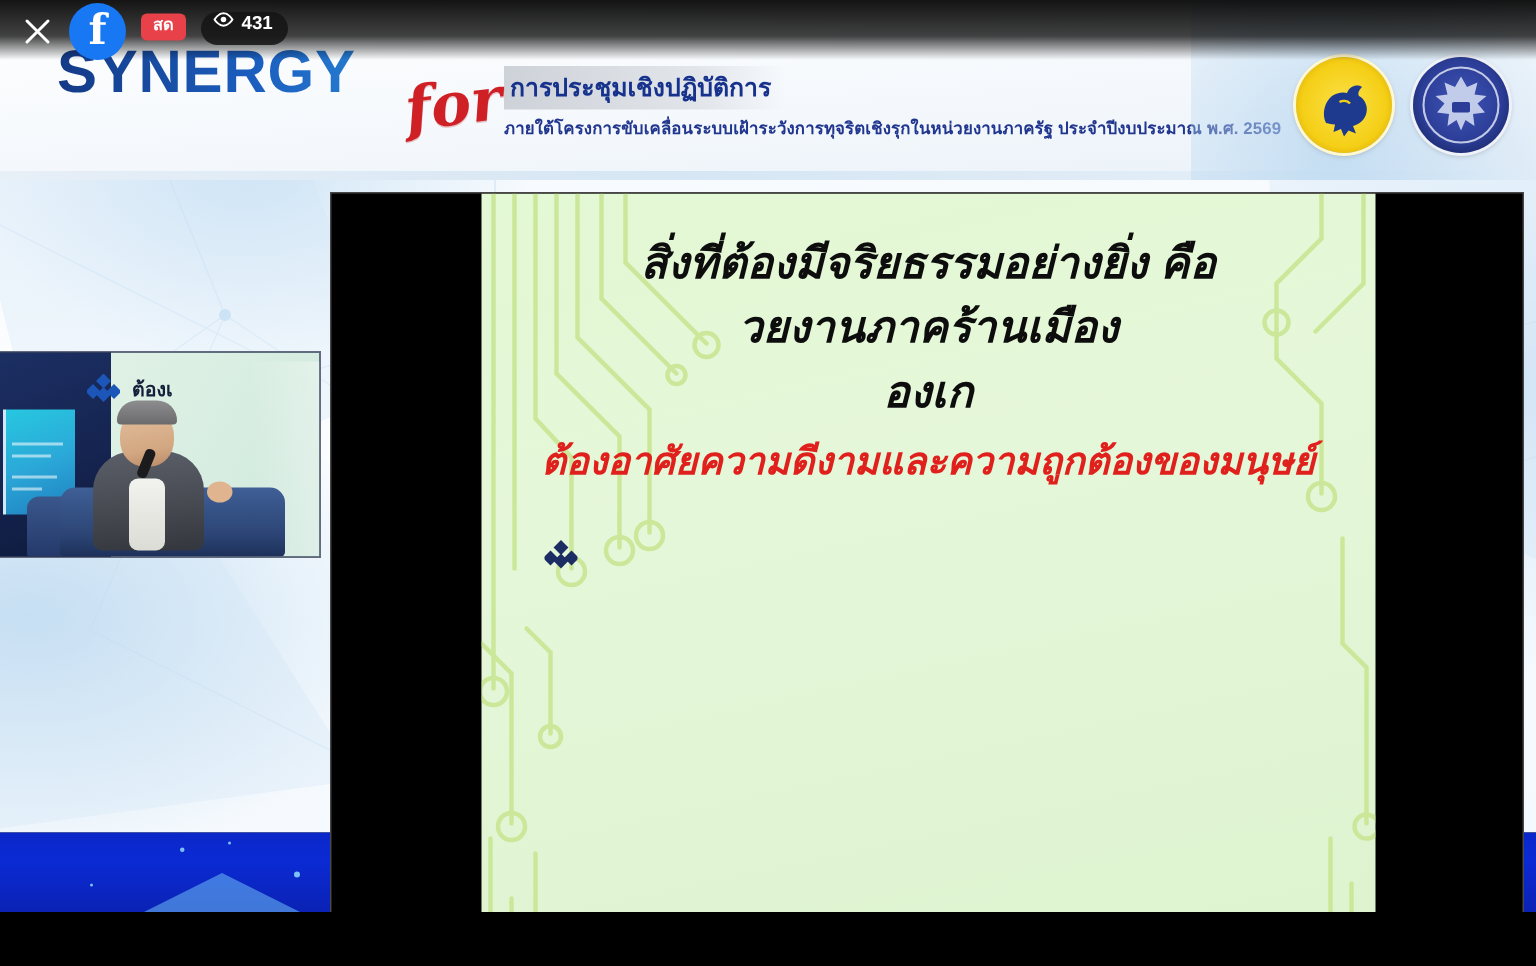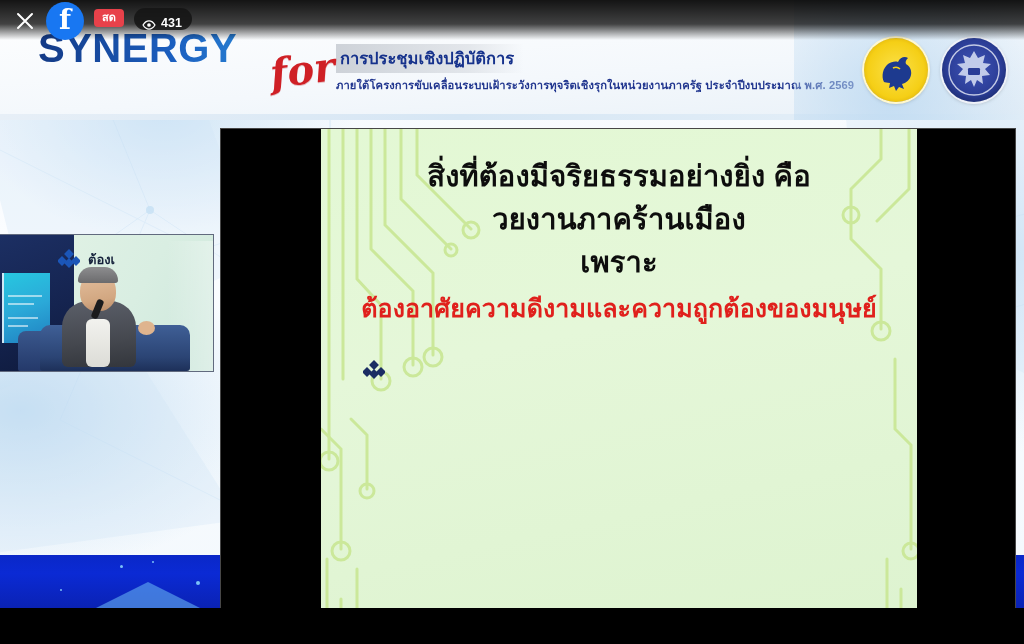--- a/index.html
+++ b/index.html
@@ -178,21 +178,21 @@
     background: #e8414a;
     color: #fff;
     font-size: 11px; font-weight: 700;
     padding: 3px 8px 4px;
     border-radius: 4px;
     line-height: 1;
   }
   .viewers {
     position: absolute; left: 134px; top: 8px;
     height: 22px;
-    display: flex; align-items: flex-end; gap: 5px;
+    display: flex; align-items: flex-start; gap: 5px;
     background: rgba(20,20,20,.85);
     border-radius: 11px;
     padding: 0 10px 0 8px;
   }
   .viewers .cnt { color: #fff; font-size: 12.5px; font-weight: 600; }
 
   
   .pip {
     position: absolute;
     left: 0; top: 234px;
@@ -302,20 +302,21 @@
     background: linear-gradient(168deg, #e3f8d4 0%, #e5f7d9 40%, #ddf3cf 100%);
     overflow: hidden;
   }
   .circuit { position: absolute; left: 0; top: 0; width: 596px; height: 518px; }
 
   .slide-content {
     position: absolute;
     left: 0; top: 0; width: 100%; height: 100%;
     padding: 26px 22px 0 22px;
     text-align: center;
+    font-style: italic;
   }
   .s-title {
     font-size: 29px;
     font-weight: 700;
     color: #0d0d0d;
     line-height: 1.48;
     letter-spacing: .2px;
   }
   .s-title .ln2 { font-size: 29px; }
   .s-title .ln3 { font-size: 29px; }
@@ -486,21 +487,21 @@
             <circle cx="560" cy="202" r="9"></circle>
             <circle cx="530" cy="86" r="8"></circle>
             <circle cx="590" cy="422" r="8"></circle>
           </g>
         </svg>
 
         <div class="slide-content">
           <div class="s-title">
             <div class="ln1">สิ่งที่ต้องมีจริยธรรมอย่างยิ่ง คือ</div>
             <div class="ln2">วยงานภาคร้านเมือง</div>
-            <div class="ln3">เพราะ</div>
+            <div class="ln3">องเก</div>
           </div>
 
           <div class="s-red">ต้องอาศัยความดีงามและความถูกต้องของมนุษย์</div>
 
           <div class="bullets">
             <div class="bullet-row">
               <span class="bullet-mark">
                 <svg width="22" height="20" viewBox="0 0 22 20">
                   <rect x="7.5" y="1.5" width="7" height="7" transform="rotate(45 11 5)" fill="#1b2d63"></rect>
                   <rect x="0.5" y="8.5" width="7" height="7" transform="rotate(45 4 12)" fill="#1b2d63"></rect>

